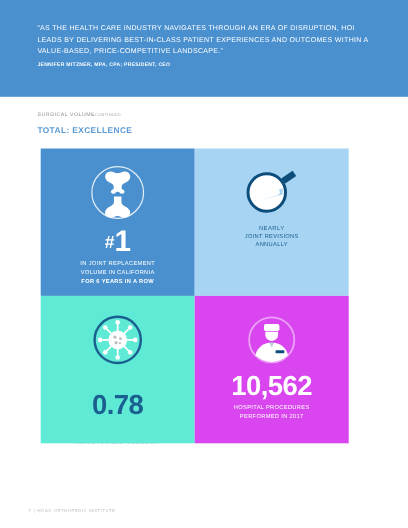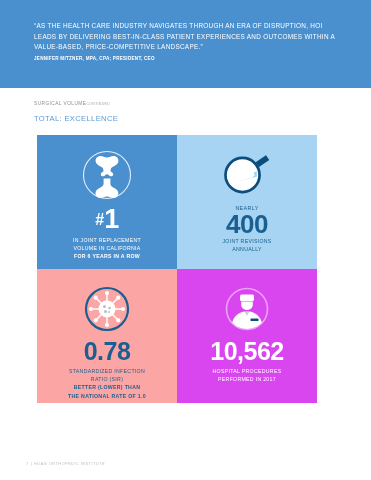--- a/index.html
+++ b/index.html
@@ -61,21 +61,21 @@
     letter-spacing: 0.25px;
     color: #a8a8a8;
   }
   .section-title {
     position: absolute;
     left: 34px;
     top: 114px;
     font-size: 7.6px;
     letter-spacing: 0.35px;
     color: #5b9bd5;
-    font-weight: 400;
+    font-weight: 700;
   }
 
   
   .stat-grid {
     position: absolute;
     left: 37px;
     top: 135px;
     width: 280px;
     height: 268px;
     display: grid;
@@ -86,21 +86,21 @@
     position: relative;
     box-sizing: border-box;
     display: flex;
     flex-direction: column;
     align-items: center;
     justify-content: flex-start;
     overflow: hidden;
   }
   .cell-a { background: #4a90cf; padding-top: 14px; }
   .cell-b { background: #a6d4f2; padding-top: 14px; }
-  .cell-c { background: #fca5a5; padding-top: 16px; }
+  .cell-c { background: #5eead4; padding-top: 16px; gap: 17px; }
   .cell-d { background: #d946ef; padding-top: 16px; }
 
   .icon-wrap {
     width: 52px;
     height: 52px;
     display: flex;
     align-items: center;
     justify-content: center;
   }
   .icon-wrap.small { width: 48px; height: 48px; }
@@ -202,21 +202,20 @@
                  C12.2 33.9 13 34.8 13 36.2 L13 38 L20 38 L20 35.6
                  C20 33.4 19.2 32.2 17.4 31.3 C15.6 30.4 14.6 29.4 14.6 28
                  C14.6 26.8 15.6 26 16.8 26 L34 22 L36 28.5 L18.5 33.2" fill="#ffffff"></path>
         <path d="M14 20 C10.8 20 8.4 22.4 8.4 25.4 C8.4 27.6 9.8 29.2 11.8 30
                  C13.4 30.7 14 31.6 14 33 L14 35.5 L21 35.5 L21 32.8
                  C21 30.8 20.2 29.6 18.4 28.8 C17.2 28.2 16.6 27.5 16.6 26.6
                  C16.6 25.6 17.4 25 18.5 25 L36 21 L37.5 27 L19 32" fill="#ffffff"></path>
       </svg>
     </div>
     <div class="pre-label">NEARLY</div>
-    <div class="big-num num-b">400</div>
     <div class="caption dark tight">
       <div>JOINT REVISIONS</div>
       <div>ANNUALLY</div>
     </div>
   </div>
 
   <div class="cell cell-c">
     <div class="icon-wrap small">
       <svg width="48" height="48" viewBox="0 0 48 48">
         <circle cx="24" cy="24" r="21" fill="none" stroke="#1a5f8f" stroke-width="2.2"></circle>

